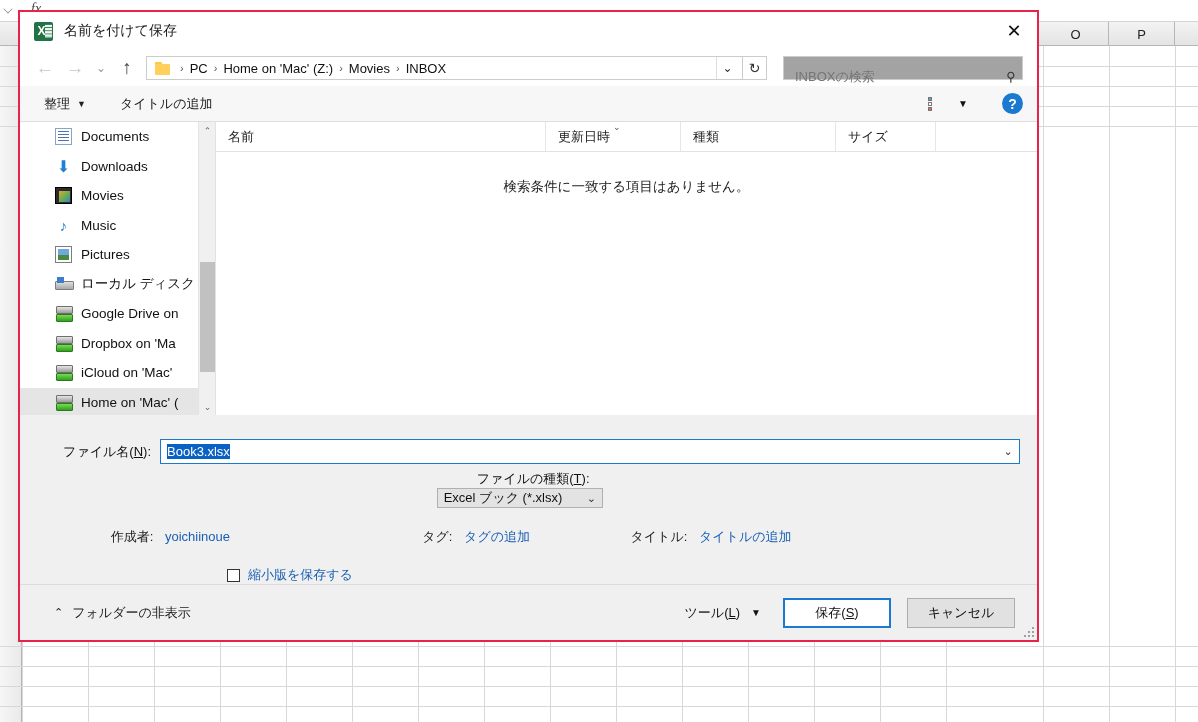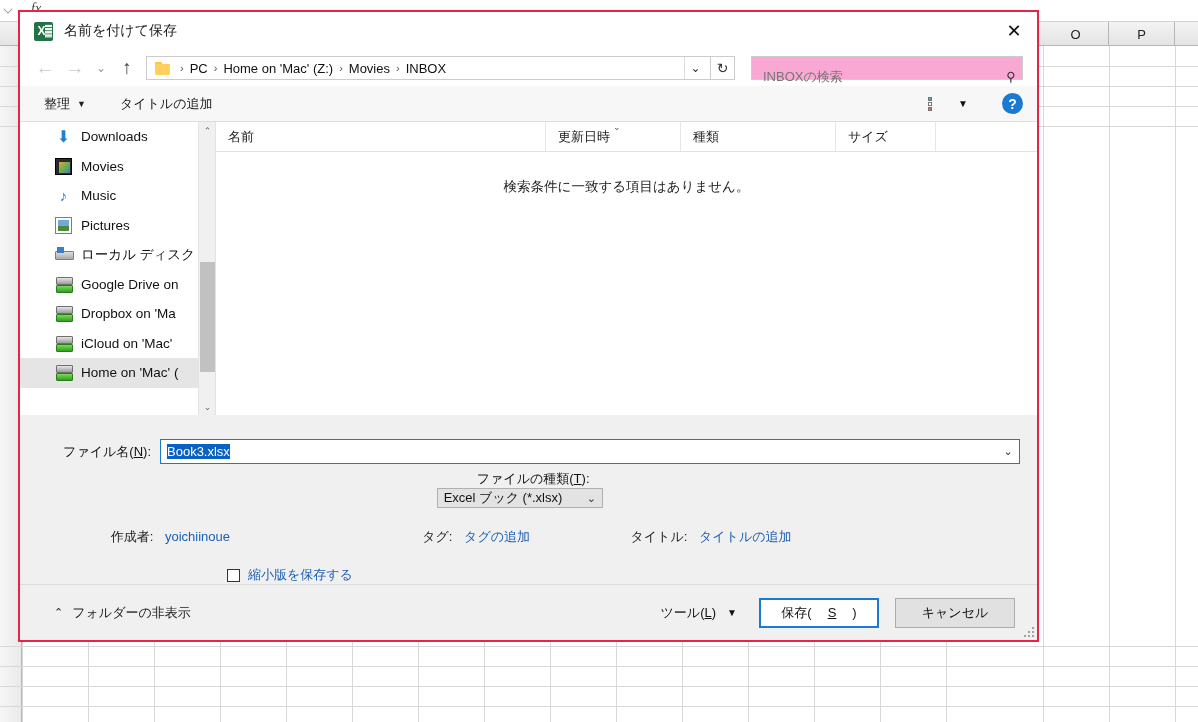--- a/index.html
+++ b/index.html
@@ -122,22 +122,22 @@
     width: 22px; height: 22px; display:flex; align-items:center; justify-content:center;
     font-size: 12px; color: #333; cursor: pointer; flex: none;
     border-left: 1px solid #ddd;
   }
   .refresh-btn {
     width: 24px; height: 24px; display:flex; align-items:center; justify-content:center;
     font-size: 14px; color: #333; cursor: pointer; flex: none;
     border: 1px solid #cccccc; border-left: none; background:#fff;
   }
   .searchbox {
-    width: 272px; height: 24px; margin-left: 16px; flex: none;
-    border: 1px solid #cccccc; background: #f9a8d4;
+    width: 240px; height: 24px; margin-left: 16px; flex: none;
+    border: 1px solid #cccccc; background: #a3a3a3;
     display: flex; align-items: center; padding: 16px 6px 0 9px;
   }
   .searchbox input {
     flex: 1; border: none; outline: none; font-size: 13px; color: #111;
     font-family: "Liberation Sans", sans-serif; background: transparent; min-width: 0;
   }
   .searchbox input::placeholder { color: #757575; }
   .search-icon { font-size: 13px; color: #333; transform: scaleX(-1); }
 
   
@@ -278,23 +278,23 @@
     height: 56px; border-top: 1px solid #dcdcdc; background: #f0f0f0;
     display: flex; align-items: center; padding: 0 22px 0 34px; flex: none;
   }
   .hidefolders { font-size: 13px; color: #1a1a1a; cursor: pointer; display:flex; align-items:center; gap:9px; }
   .hf-caret { font-size: 11px; color: #222; }
   .footer-spacer { flex: 1; }
   .tools { font-size: 13px; color: #111; cursor: pointer; margin-right: 11px; }
   .tools u { text-decoration: underline; }
   .tools-caret { font-size: 10px; color: #111; margin-right: 22px; cursor: pointer; }
   .btn {
-    width: 120px; height: 30px; font-size: 13px; color: #111;
+    width: 108px; height: 30px; font-size: 13px; color: #111;
     display: flex; align-items: center; justify-content: center;
-    background: #e1e1e1; border: 1px solid #adadad; cursor: pointer; gap: 16px;
+    background: #e1e1e1; border: 1px solid #adadad; cursor: pointer;
   }
   .btn.default { background: #ffffff; border: 2px solid #1a79d0; }
   .btn u { text-decoration: underline; }
   .btn + .btn { margin-left: 16px; }
 
   .resize-grip {
     position: absolute; right: 3px; bottom: 3px; width: 12px; height: 12px;
   }
   .resize-grip i {
     position: absolute; right: 0; width: 2px; height: 2px; background: #a0a0a0; display:block;
@@ -396,20 +396,24 @@
         <i></i>
     </span>
     <span class="view-caret">▼</span>
     <span class="help-btn">?</span>
   </div>
 
   <div class="dialog-body">
 
     <div class="sidebar">
       <div class="side-item">
+        <span class="si-ico ico-doc"></span>
+        <span>Documents</span>
+      </div>
+      <div class="side-item">
         <span class="si-ico ico-dl">⬇</span>
         <span>Downloads</span>
       </div>
       <div class="side-item">
         <span class="si-ico ico-mov"></span>
         <span>Movies</span>
       </div>
       <div class="side-item">
         <span class="si-ico ico-music">♪</span>
         <span>Music</span>

